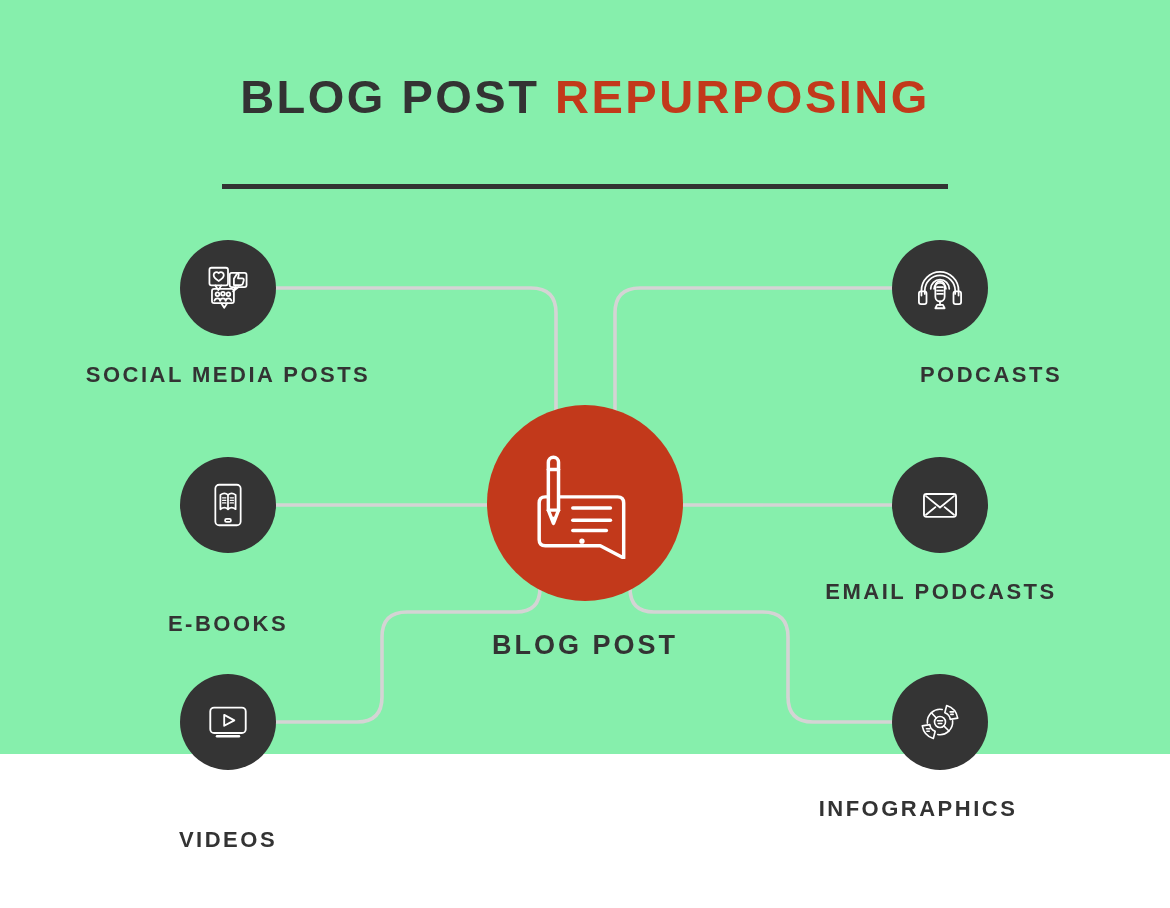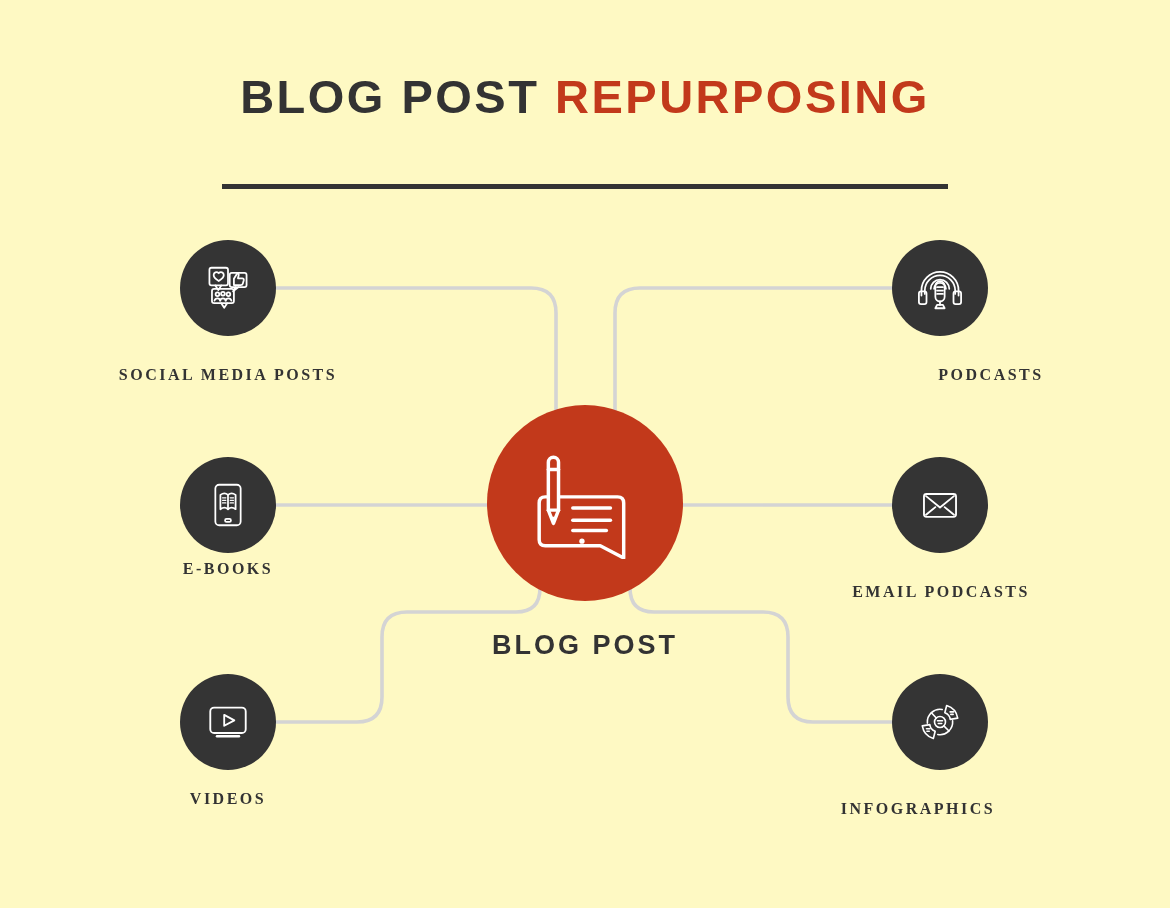--- a/index.html
+++ b/index.html
@@ -1,35 +1,35 @@
 <!DOCTYPE html>
 <html><head>
 <meta charset="utf-8">
 <style>
   html,body{margin:0;padding:0;background:#ffffff;}
   body{width:1170px;height:908px;position:relative;overflow:hidden;
        font-family:"Liberation Sans","DejaVu Sans",sans-serif;}
-  .stage{position:absolute;inset:0;width:1170px;height:908px;background:#fef9c3;}
+  .stage{position:absolute;inset:0;width:1170px;height:754px;background:#86efac;}
 
   .title{position:absolute;left:0;right:0;top:72px;text-align:center;
          font-size:47px;font-weight:bold;letter-spacing:2.5px;line-height:50px;
          color:#333333;white-space:nowrap;}
   .title .accent{color:#c2391b;}
 
   .divider{position:absolute;left:222px;top:184px;width:726px;height:5px;background:#333333;}
 
   .connectors{position:absolute;left:0;top:0;}
 
   .node-circle{position:absolute;width:96px;height:96px;border-radius:50%;
                background:#343434;display:flex;align-items:center;justify-content:center;}
   .center-circle{position:absolute;left:487px;top:405px;width:196px;height:196px;border-radius:50%;
                background:#c2391b;display:flex;align-items:center;justify-content:center;}
 
   .node-label{position:absolute;transform:translateX(-50%);white-space:nowrap;
-              font-size:16px;font-weight:bold;letter-spacing:2.5px;color:#333333;line-height:24px;font-family:Liberation Serif, serif;}
+              font-size:22px;font-weight:bold;letter-spacing:2.5px;color:#333333;line-height:24px;}
   .center-label{position:absolute;transform:translateX(-50%);white-space:nowrap;
               font-size:27px;font-weight:bold;letter-spacing:3px;color:#333333;line-height:28px;}
 
   svg.icon{display:block;}
 </style>
 </head>
 <body>
 
 <div class="stage">
 
@@ -116,40 +116,40 @@
       <g stroke-width="1.4">
         <path d="M25.5 23.5 H29.5"></path>
           <path d="M25.5 26.5 H29.5"></path>
           <path d="M25.5 29.5 H29.5"></path>
         <path d="M34.5 23.5 H38.5"></path>
           <path d="M34.5 26.5 H38.5"></path>
           <path d="M34.5 29.5 H38.5"></path>
       </g>
     </svg>
   </div>
-  <div class="node-label" style="left:228px;top:557px">E-BOOKS</div>
+  <div class="node-label" style="left:228px;top:612px">E-BOOKS</div>
 
   <div class="node-circle" style="left:892px;top:457px">
     <svg class="icon" width="54" height="54" viewBox="0 0 64 64" fill="none" stroke="#ffffff" stroke-width="2.2" stroke-linecap="round" stroke-linejoin="round">
       <rect x="13" y="19" width="38" height="27" rx="3"></rect>
       <path d="M15.5 21.5 L32 35 L48.5 21.5"></path>
       <path d="M15.5 43.5 L26.5 34.5"></path>
       <path d="M48.5 43.5 L37.5 34.5"></path>
     </svg>
   </div>
   <div class="node-label" style="left:941px;top:580px">EMAIL PODCASTS</div>
 
   <div class="node-circle" style="left:180px;top:674px">
     <svg class="icon" width="54" height="54" viewBox="0 0 64 64" fill="none" stroke="#ffffff" stroke-width="2.2" stroke-linecap="round" stroke-linejoin="round">
       <rect x="11" y="15" width="42" height="30" rx="4.5"></rect>
       <path d="M27.5 23.5 L39.5 30 L27.5 36.5 Z"></path>
       <path d="M19 49 H45" stroke-width="3"></path>
     </svg>
   </div>
-  <div class="node-label" style="left:228px;top:787px">VIDEOS</div>
+  <div class="node-label" style="left:228px;top:828px">VIDEOS</div>
 
   <div class="node-circle" style="left:892px;top:674px">
     <svg class="icon" width="54" height="54" viewBox="0 0 64 64" fill="none" stroke="#ffffff" stroke-width="1.9" stroke-linecap="round" stroke-linejoin="round">
       <circle cx="32" cy="32" r="6.5"></circle>
       <path d="M29 30.5 H35"></path>
       <path d="M30 33.8 H34"></path>
       <path d="M46.93 30.69 A15 15 0 0 1 29.4 46.77"></path>
       <path d="M17.06 33.31 A15 15 0 0 1 34.6 17.23"></path>
       <path d="M36.6 36.6 L42.6 42.6"></path>
       <path d="M27.6 27.2 L21.8 21"></path>

